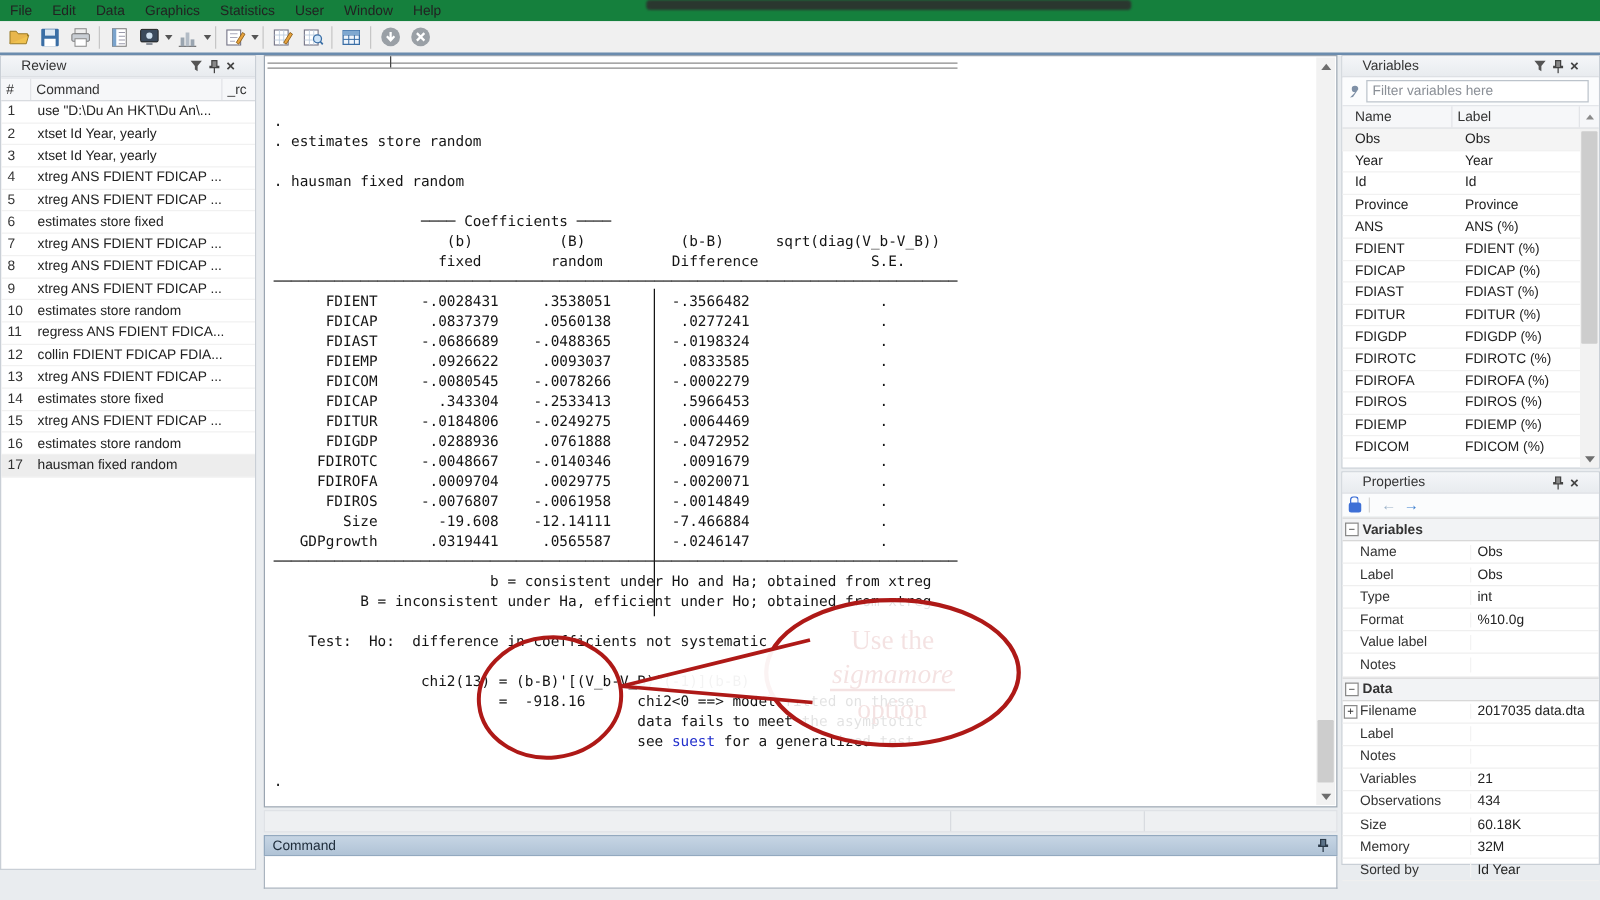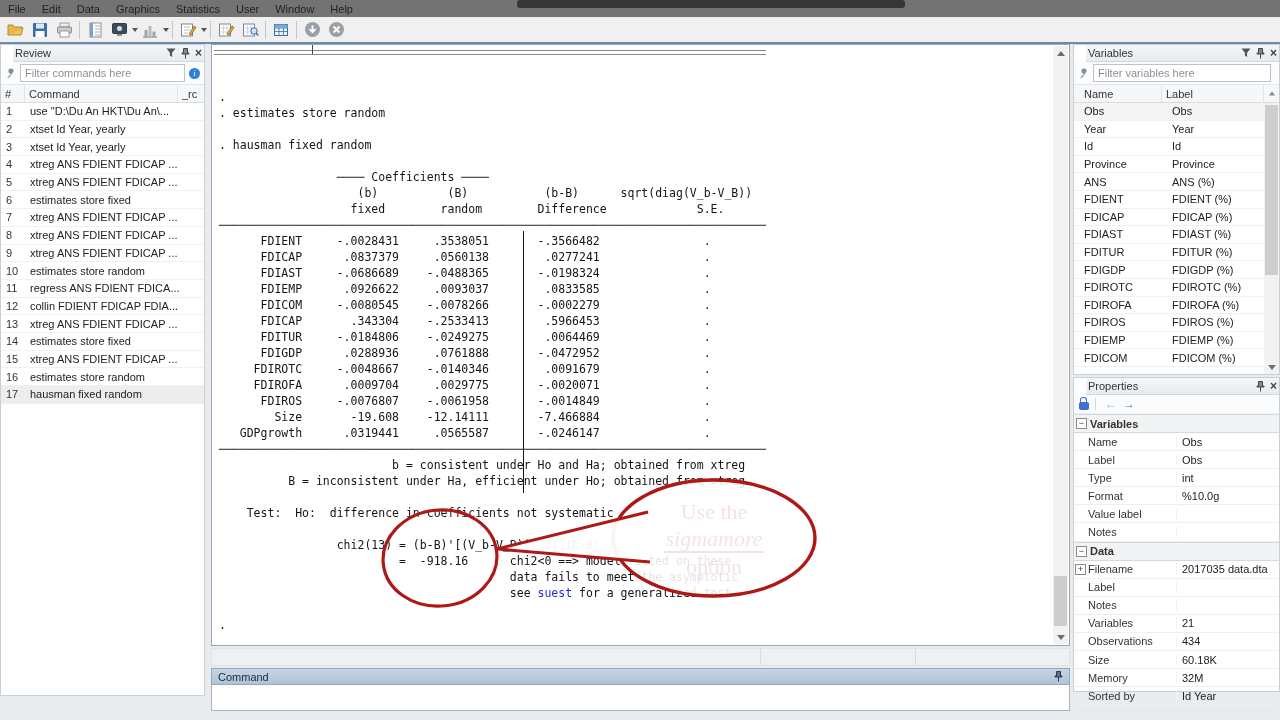--- a/index.html
+++ b/index.html
@@ -1,31 +1,31 @@
 <!DOCTYPE html>
 <html><head>
 <meta charset="utf-8">
 <style>
   html,body{margin:0;padding:0;background:#dfe3e8;}
   #app{position:relative;width:1280px;height:720px;background:#e9ecef;overflow:hidden;
        font-family:"Liberation Sans",sans-serif;font-size:11px;color:#222;}
   
-  #menubar{position:absolute;left:0;top:0;width:1280px;height:17px;background:#737373;display:flex;align-items:center;}
+  #menubar{position:absolute;left:0;top:0;width:1280px;height:17px;background:#15803d;display:flex;align-items:center;}
   .menu-item{padding:1px 8px;cursor:default;}
   #redacted-title{position:absolute;left:517px;top:0;width:388px;height:8px;background:#2e2e2e;
        border-radius:3px;filter:blur(0.7px);opacity:.88;}
   #toolbar{position:absolute;left:0;top:17px;width:1280px;height:25px;background:#f0f0f0;display:flex;align-items:center;padding-left:4px;}
   .tb-btn{width:22px;height:20px;display:flex;align-items:center;justify-content:center;margin:0 1px;border-radius:2px;}
   .tb-sep{width:1px;height:18px;background:#c6c6c6;margin:0 3px;}
   .caret{width:0;height:0;border-left:3px solid transparent;border-right:3px solid transparent;border-top:4px solid #555;margin-left:1px;}
   #accent-line{position:absolute;left:0;top:42px;width:1280px;height:2px;background:#6b8cae;}
   
   .panel{position:absolute;background:#fff;border:1px solid #c9cfd6;box-sizing:border-box;}
   .panel-header{height:16px;background:linear-gradient(#f4f6f8,#e8ebef);border-bottom:1px solid #d4d8dd;
-       display:flex;align-items:center;padding:0 2px;color:#333;margin-left:12px;}
+       display:flex;align-items:center;padding:0 16px;color:#333;}
   .panel-header .ttl{flex:1;font-size:11px;}
   .ph-ico{margin-left:5px;display:flex;align-items:center;color:#555;}
   .x-glyph{font-size:12px;font-weight:bold;color:#444;line-height:10px;}
   .filter-row{height:22px;display:flex;align-items:center;padding:0 4px;background:#fbfcfd;}
   .filter-input{flex:1;height:16px;border:1px solid #bcc3cb;font-size:11px;padding:0 4px;margin:0 4px;color:#333;font-family:"Liberation Sans",sans-serif;}
   .filter-input::placeholder{color:#8a8f96;}
   .col-header{display:flex;background:#f6f7f9;border-bottom:1px solid #d9dce0;border-top:1px solid #e4e6ea;height:17px;align-items:center;color:#333;}
   .col-header > div{padding:0 4px;border-right:1px solid #e2e4e8;height:100%;display:flex;align-items:center;box-sizing:border-box;}
   .grid-rows{position:relative;}
   .g-row{display:flex;align-items:center;border-bottom:1px solid #f1f1f1;box-sizing:border-box;}
@@ -201,29 +201,20 @@
           <svg width="10" height="10" viewBox="0 0 10 10">
             <path d="M0.5,0.5h9l-3.4,4.2v4.3l-2.2,-1.5v-2.8z" fill="#555"></path>
           </svg>
         </span>
       <span class="ph-ico">
           <svg width="9" height="11" viewBox="0 0 9 11">
             <path d="M2.5,0.5h4v4.5h1.5v1h-7v-1h1.5z M4.5,6v4.5" stroke="#444" stroke-width="1" fill="#888"></path>
           </svg>
         </span>
       <span class="ph-ico x-glyph">×</span>
-    </div>
-    <div class="filter-row">
-      <span>
-          <svg width="11" height="11" viewBox="0 0 11 11">
-            <path d="M2,10 L6.2,5.8 a2.6,2.6 0 1 1 2.4,-2.4 L4.4,9.6 z" fill="#7e90a6"></path>
-          </svg>
-        </span>
-      <input class="filter-input" placeholder="Filter commands here" style="">
-      <span style="width:11px;height:11px;border-radius:50%;background:#2f7fd6;color:#fff;font-size:9px;font-style:italic;font-family:'Liberation Serif',serif;display:flex;align-items:center;justify-content:center;">i</span>
     </div>
     <div class="col-header">
       <div style="width:24px;">#</div>
       <div style="flex:1;">Command</div>
       <div style="width:26px;border-right:none;">_rc</div>
     </div>
     <div class="grid-rows" id="review-rows">
         <div class="g-row">
           <div class="rv-num">1</div>
           <div class="rv-cmd">use "D:\Du An HKT\Du An\...</div>

